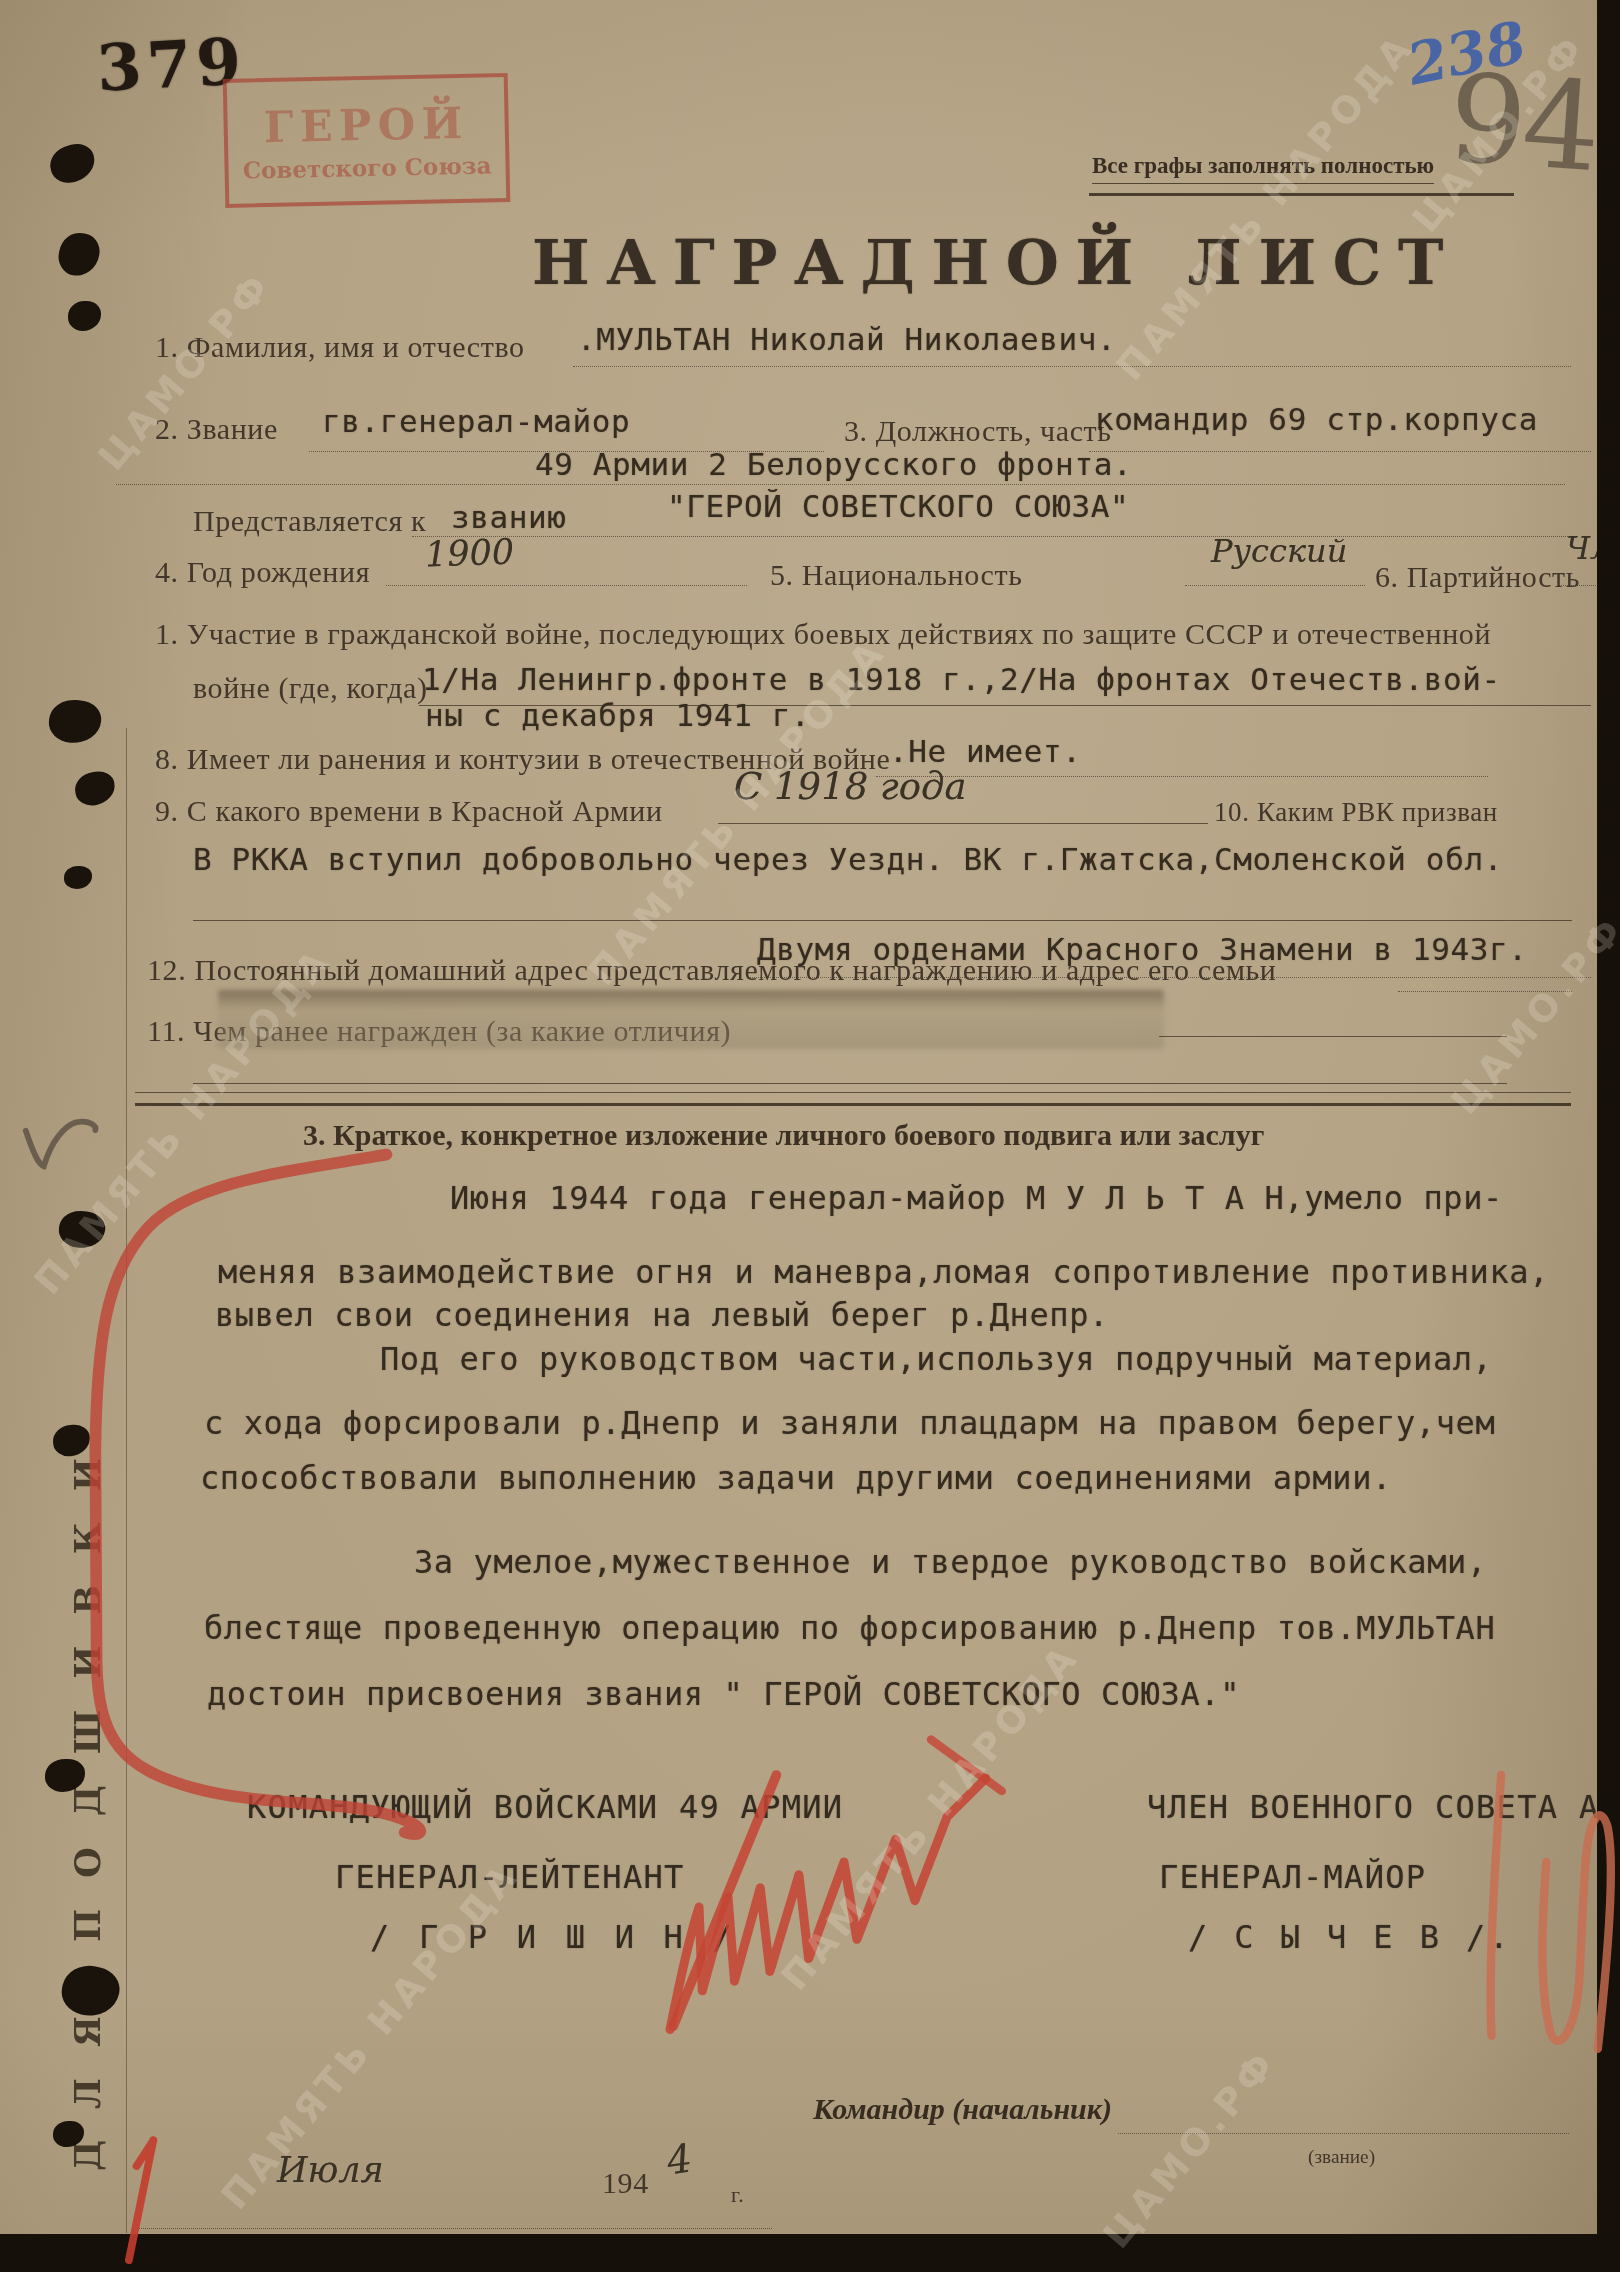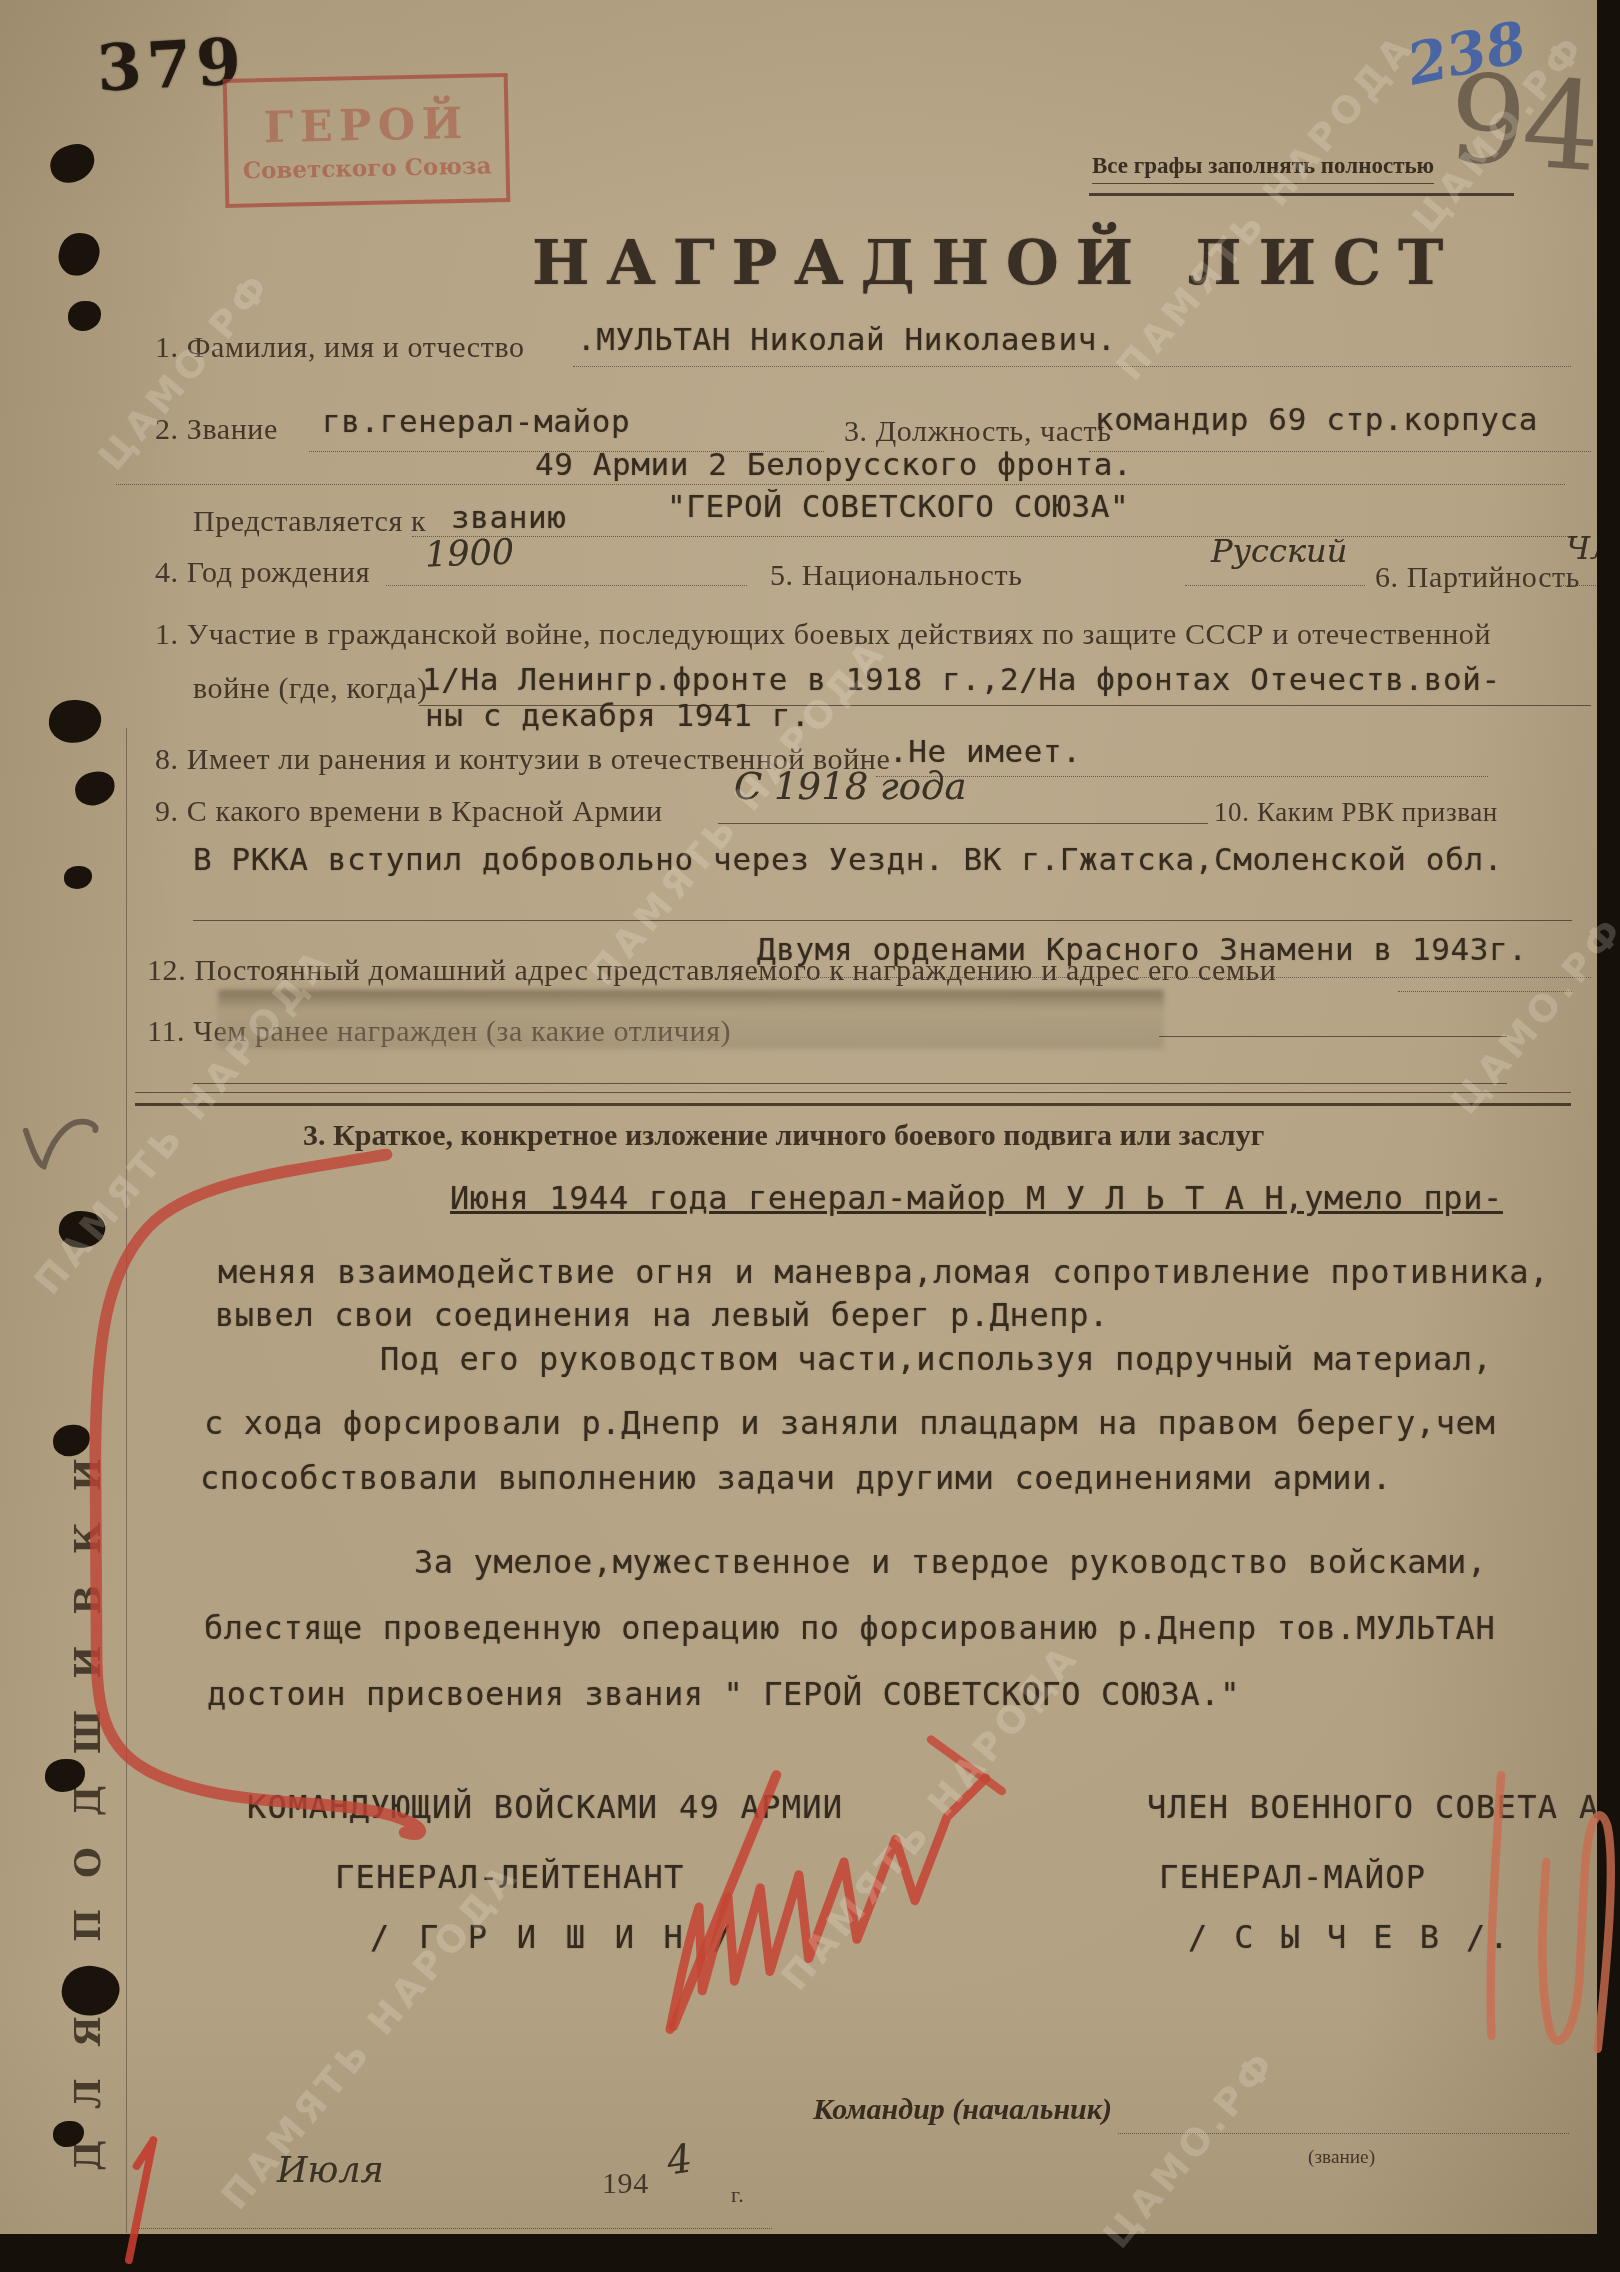--- a/index.html
+++ b/index.html
@@ -127,21 +127,21 @@
 
   <div class="abs label" style="left:147px;top:993px;transform:translateY(-40px);">12.  Постоянный домашний адрес представляемого к награждению и адрес его семьи</div>
   <div class="rule" style="left:1398px;top:991px;width:174px;"></div>
   <div class="redact"></div>
   <div class="rule solid" style="left:1159px;top:1036px;width:348px;"></div>
   <div class="rule solid" style="left:193px;top:1083px;width:1314px;"></div>
   <div class="rule solid" style="left:135px;top:1092px;width:1436px;"></div>
   <div class="rule thick" style="left:135px;top:1103px;width:1436px;"></div>
 
   <div class="abs heading" style="left:303px;top:1118px;">3. Краткое, конкретное изложение личного боевого подвига или заслуг</div>
-  <div class="abs typed big" style="left:450px;top:1179px;text-decoration:underline;">Июня 1944 года генерал-майор М У Л Ь Т А Н,умело при-</div>
+  <div class="abs typed big" style="left:450px;top:1179px;">Июня 1944 года генерал-майор М У Л Ь Т А Н,умело при-</div>
   <div class="abs typed big" style="left:218px;top:1253px;">меняя взаимодействие огня и маневра,ломая сопротивление противника,</div>
   <div class="abs typed big" style="left:215px;top:1296px;">вывел свои соединения  на левый берег р.Днепр.</div>
   <div class="abs typed big" style="left:380px;top:1340px;">Под его руководством части,используя подручный материал,</div>
   <div class="abs typed big" style="left:204px;top:1404px;">с хода форсировали р.Днепр и заняли плацдарм на правом берегу,чем</div>
   <div class="abs typed big" style="left:414px;top:1543px;">За умелое,мужественное и твердое руководство войсками,</div>
   <div class="abs typed big" style="left:200px;top:1459px;">способствовали выполнению  задачи другими соединениями армии.</div>
   <div class="abs typed big" style="left:204px;top:1609px;">блестяще проведенную операцию по форсированию р.Днепр тов.МУЛЬТАН</div>
   <div class="abs typed big" style="left:207px;top:1675px;">достоин присвоения звания " ГЕРОЙ СОВЕТСКОГО СОЮЗА."</div>
 
   <div class="abs sig" style="left:247px;top:1788px;">КОМАНДУЮЩИЙ ВОЙСКАМИ 49 АРМИИ</div>

